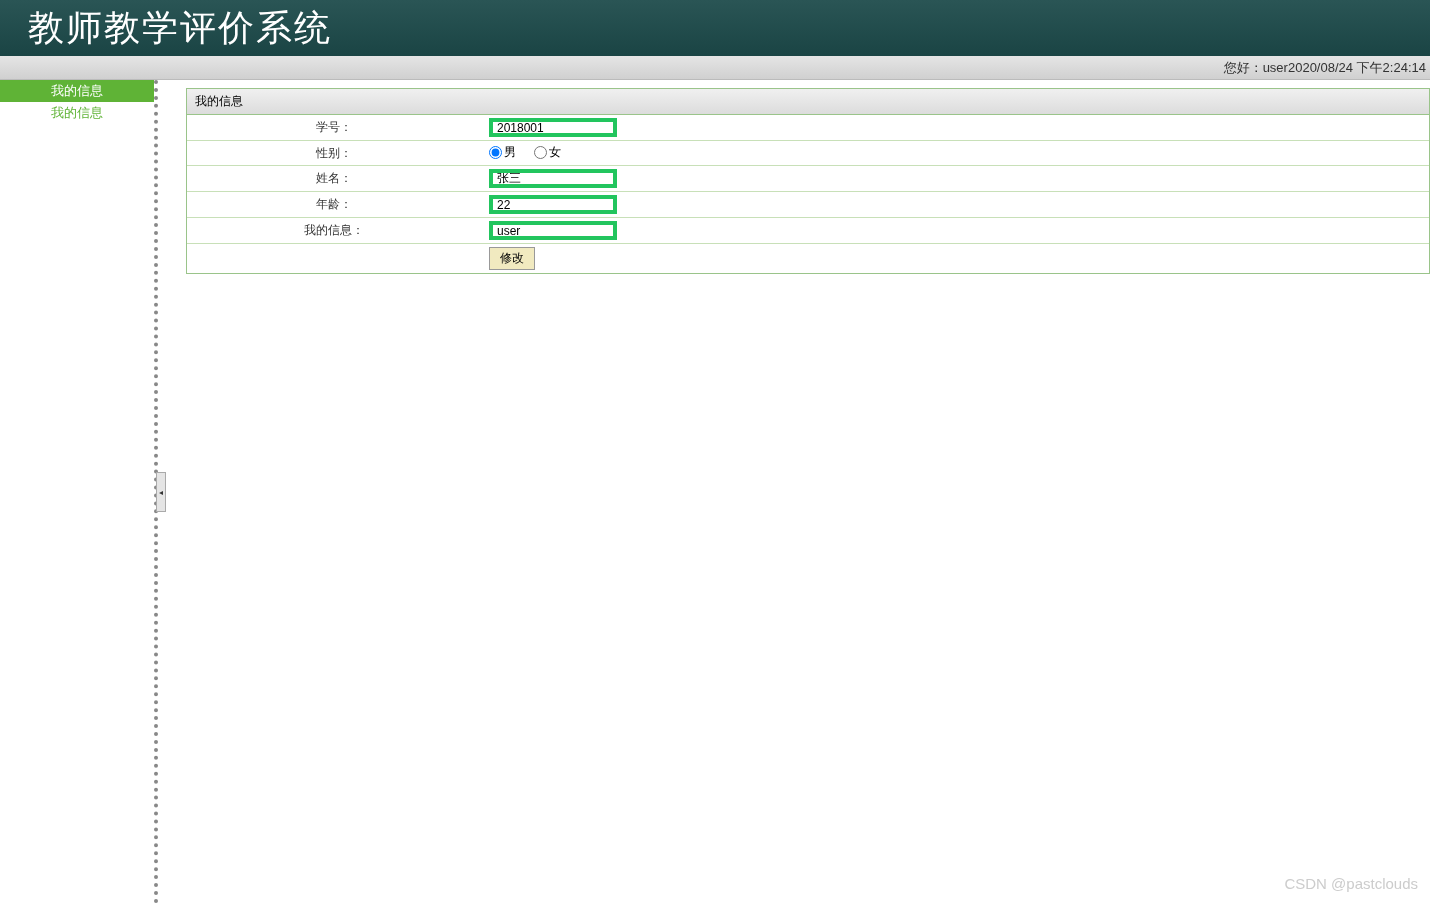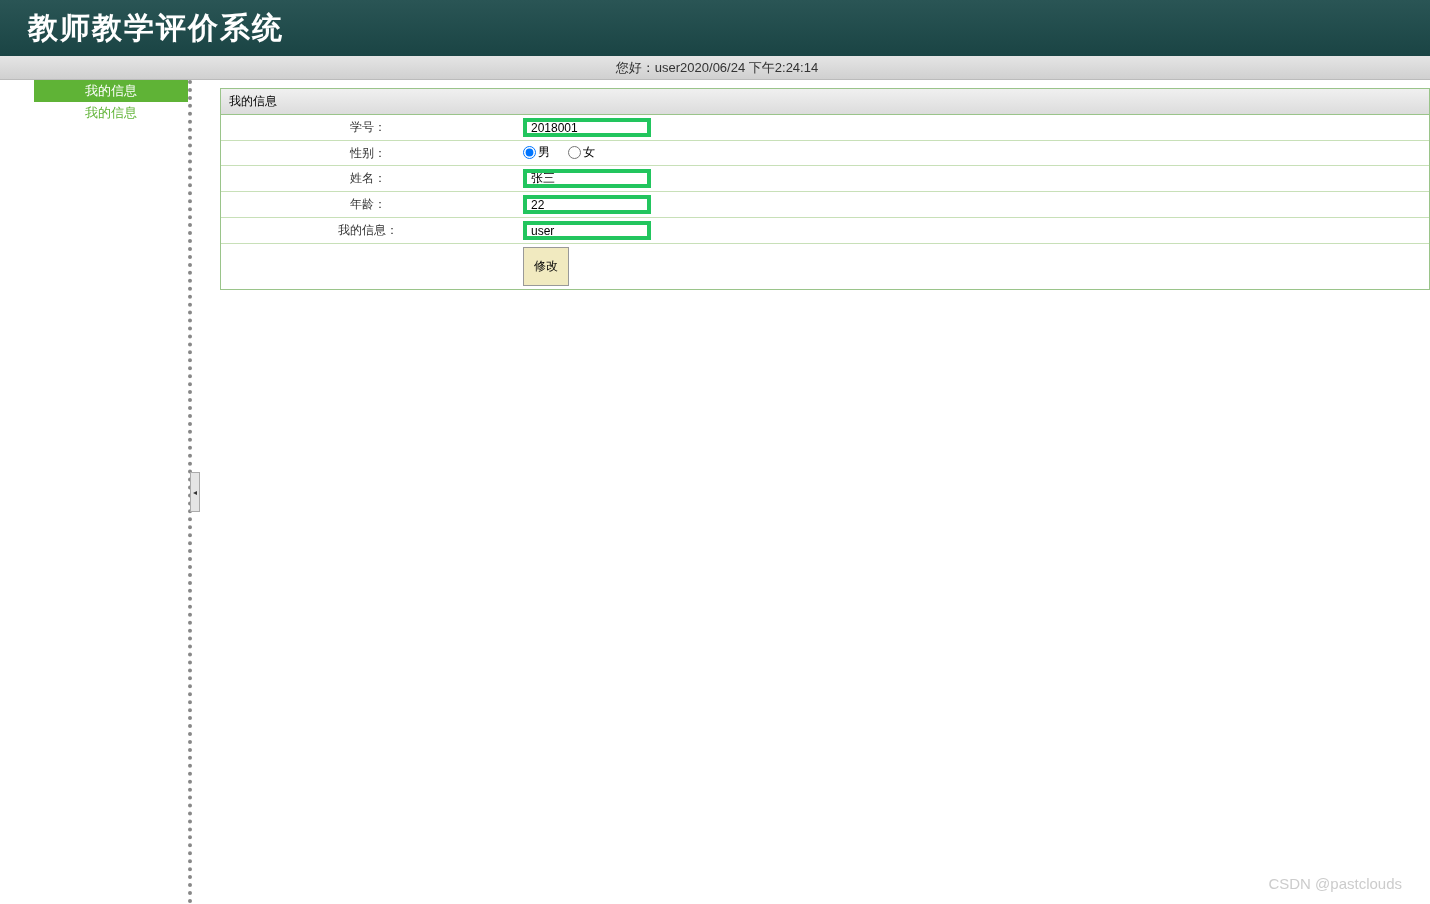--- a/index.html
+++ b/index.html
@@ -16,46 +16,45 @@
     .header {
       background: #1d4d4d;
       background-image: linear-gradient(to bottom, #2a5555 0%, #1a4444 100%);
       height: 56px;
       padding-left: 28px;
       display: flex;
       align-items: center;
     }
     .header-title {
       color: #ffffff;
-      font-size: 30px;
-      font-weight: bold;
+      font-size: 36px;
+      font-weight: normal;
       letter-spacing: 2px;
     }
     .topbar {
       background: #dadada;
       background-image: linear-gradient(to bottom, #e5e5e5 0%, #d0d0d0 100%);
       height: 24px;
       display: flex;
-      justify-content: center;
+      justify-content: flex-end;
       align-items: center;
       padding: 0 4px 0 8px;
       font-size: 13px;
       border-bottom: 1px solid #bbb;
     }
     .topbar-left {
       color: #333;
     }
     .topbar-right {
       color: #333;
     }
     .main-wrap {
       display: flex;
       height: calc(100vh - 80px);
       position: relative;
-      margin-left: 34px;
     }
     .sidebar {
       width: 158px;
       background: #ffffff;
       border-right: 4px dotted #888;
       position: relative;
     }
     .sidebar-item {
       text-align: center;
       height: 22px;
@@ -142,47 +141,47 @@
       font-size: 12px;
     }
     .radio-group label {
       display: inline-flex;
       align-items: center;
       gap: 2px;
     }
     .submit-btn {
       background: #f1eac0;
       border: 1px solid #999;
-      padding: 10px 10px;
+      padding: 2px 10px;
       font-size: 12px;
       cursor: pointer;
       font-family: inherit;
     }
     .watermark {
       position: fixed;
       bottom: 12px;
-      right: 28px;
+      right: 12px;
       color: #cccccc;
       font-size: 15px;
       font-family: Arial, sans-serif;
       pointer-events: none;
     }
   </style>
 </head>
 <body>
 
 <div class="header">
   <div class="header-title">教师教学评价系统</div>
 </div>
 
 <div class="topbar">
   <div class="topbar-left">
     <span>您好：</span><span>user</span>
   </div>
-  <div class="topbar-right">2020/06/24 下午2:24:14</div>
+  <div class="topbar-right">2020/08/24 下午2:24:14</div>
 </div>
 
 <div class="main-wrap">
   <div class="sidebar">
     <div class="sidebar-item active">我的信息</div>
     <div class="sidebar-item link">我的信息</div>
     <div class="collapse-handle">
       <span>◂</span>
     </div>
   </div>

